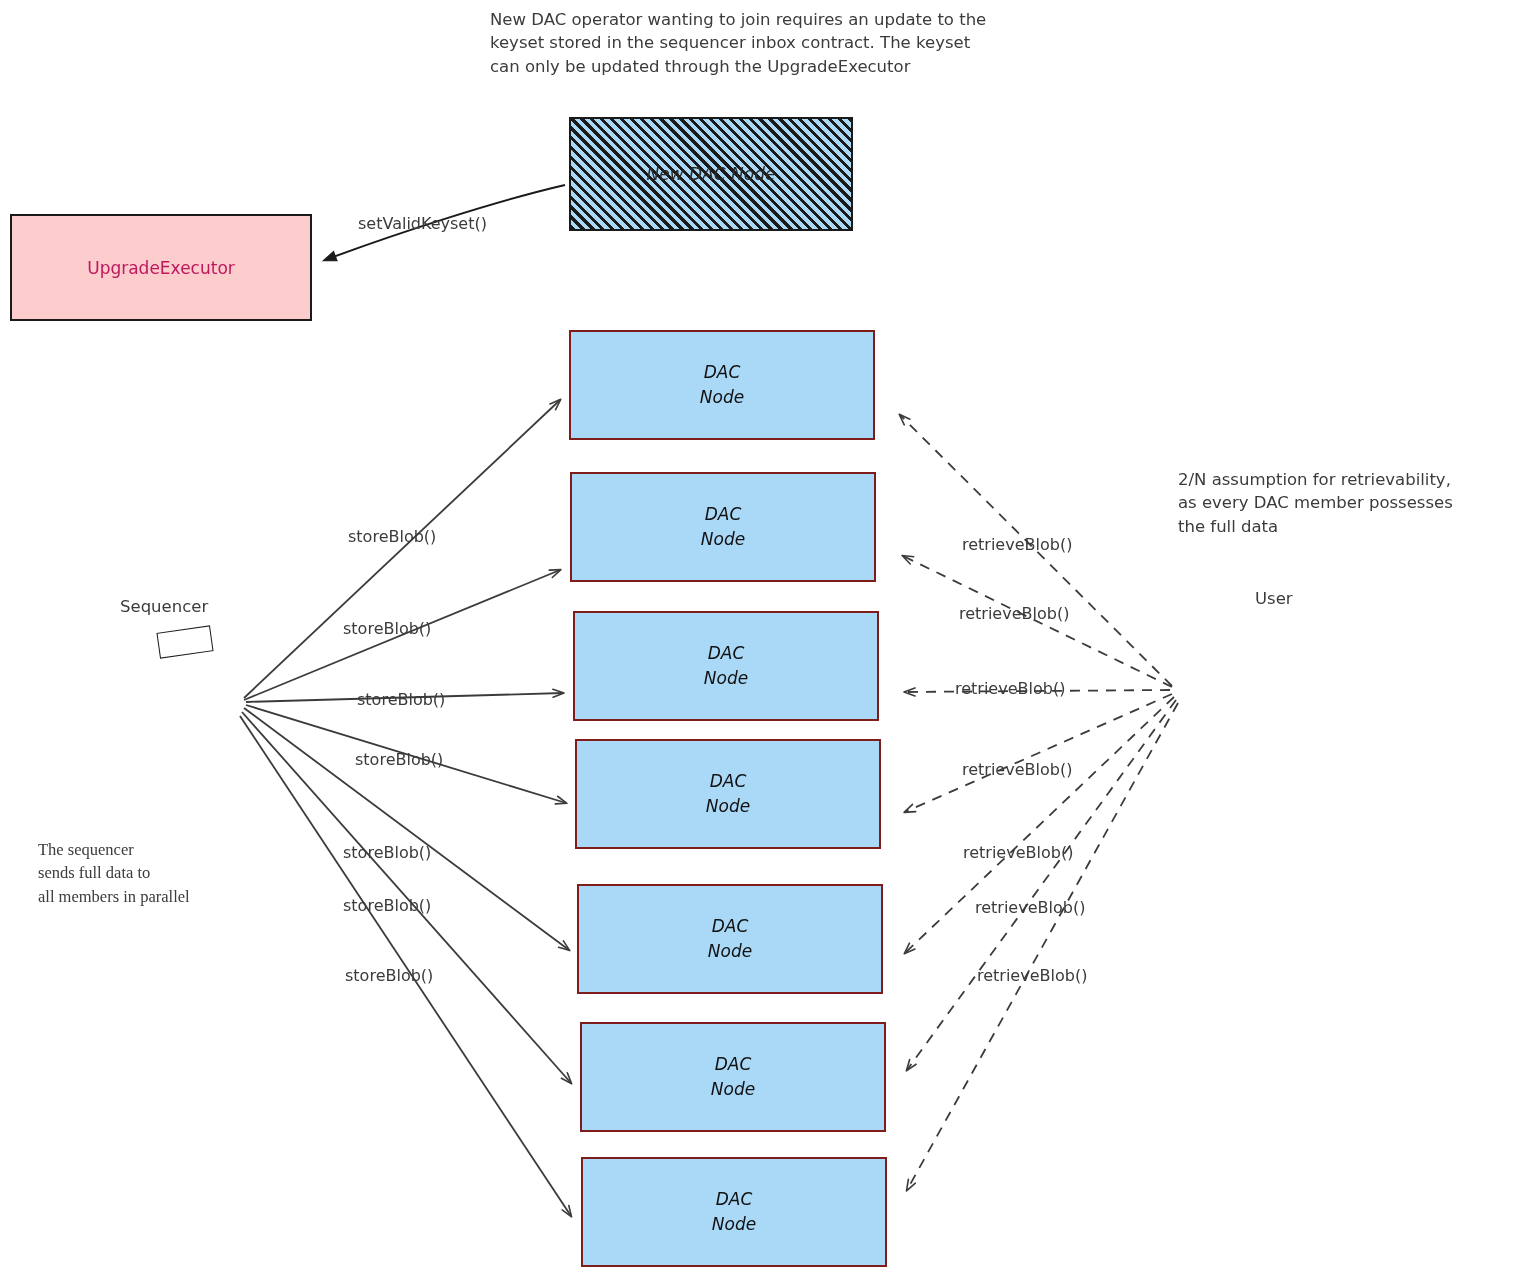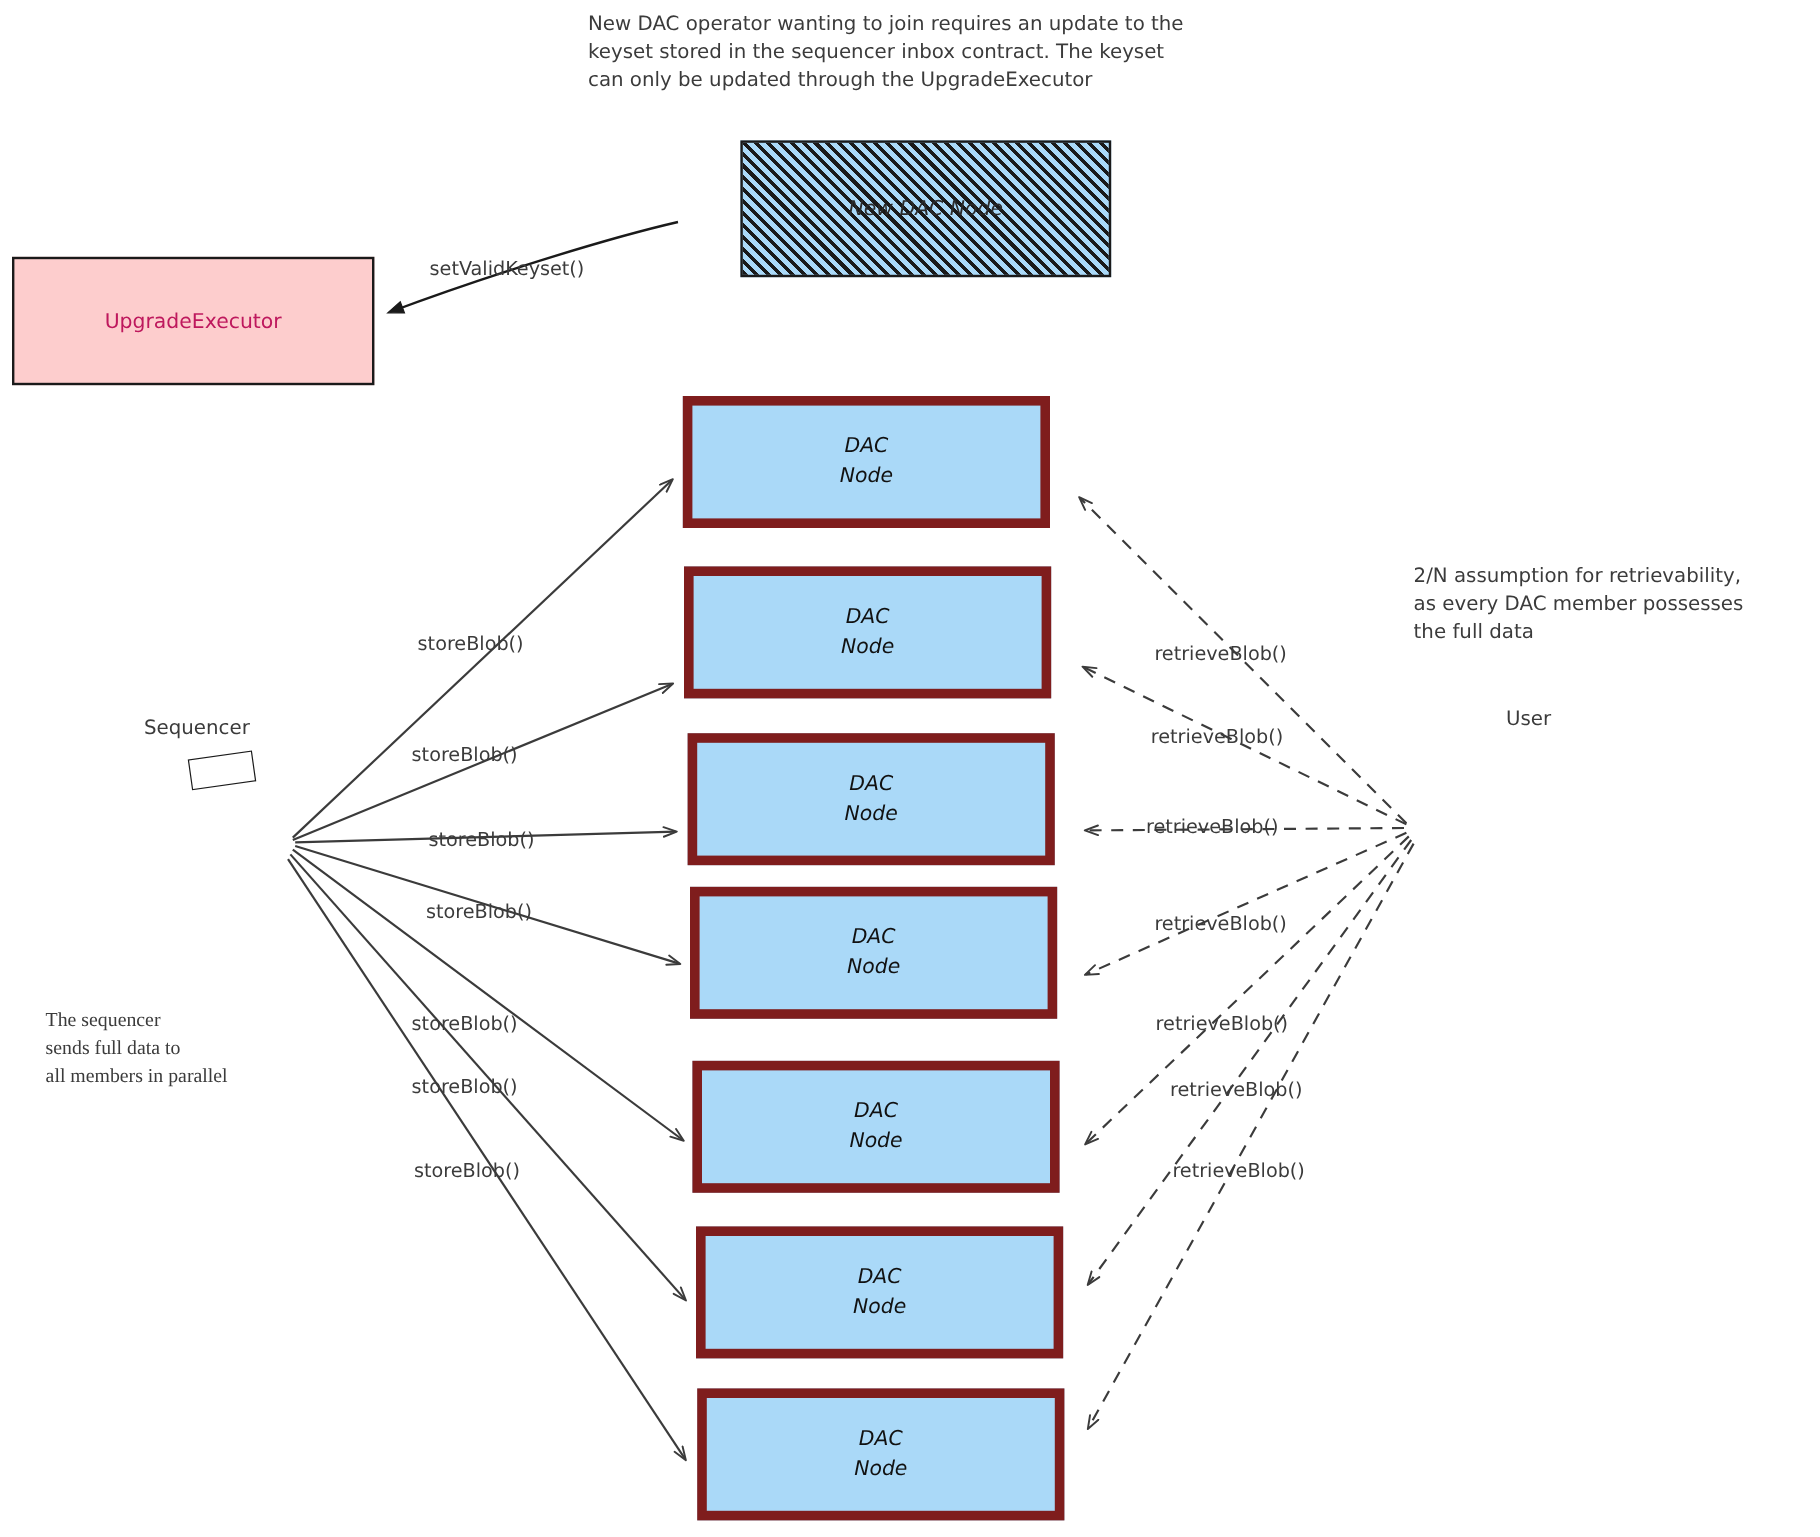--- a/index.html
+++ b/index.html
@@ -20,21 +20,21 @@
     left: 0;
     top: 0;
     width: 1517px;
     height: 1281px;
     pointer-events: none;
   }
   .node-box {
     position: absolute;
     box-sizing: border-box;
     background: #aad9f8;
-    border: 8px solid #7f1d1d;
+    border: 2px solid #7f1d1d;
     display: flex;
     align-items: center;
     justify-content: center;
     color: #111111;
     font-size: 17px;
     line-height: 1.45;
     text-align: center;
     font-style: italic;
     font-family: "DejaVu Sans", sans-serif;
   }
@@ -144,21 +144,21 @@
       <path d="M1174,697 L905,953" marker-end="url(#arrowDash)"></path>
       <path d="M1176,700 L907,1070" marker-end="url(#arrowDash)"></path>
       <path d="M1178,703 L907,1190" marker-end="url(#arrowDash)"></path>
     </g>
   </svg>
 
   <div class="anno" style="left:466px; top:8px; width:640px;margin-left:24px;">New DAC operator wanting to join requires an update to the
 keyset stored in the sequencer inbox contract. The keyset
 can only be updated through the UpgradeExecutor</div>
 
-  <div class="hatch-box" style="left:569px; top:117px; width:309px; height:114px;margin-left:48px;">
+  <div class="hatch-box" style="left:569px; top:117px; width:284px; height:114px;">
     <div>
       <span class="label-line">New DAC</span>
       <span class="label-line">Node</span>
     </div>
   </div>
 
   <div class="pink-box" style="left:10px; top:214px; width:302px; height:107px;">
     <span>UpgradeExecutor</span>
   </div>
 

